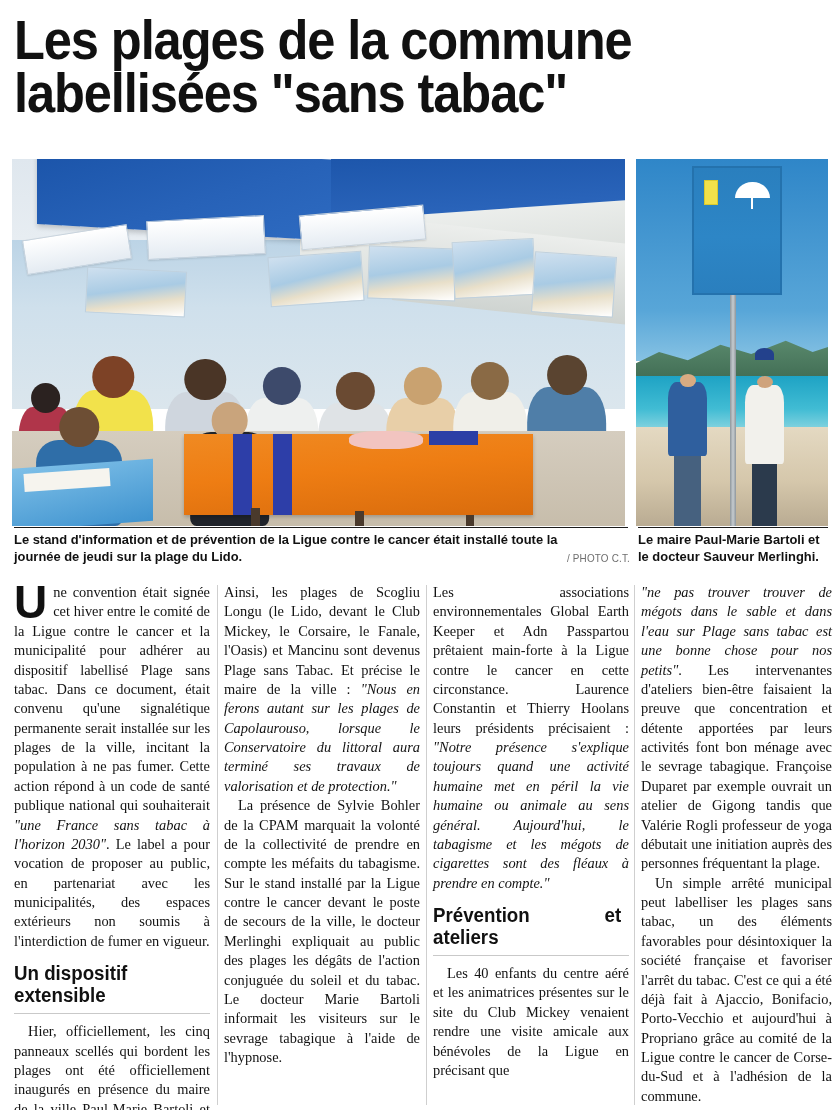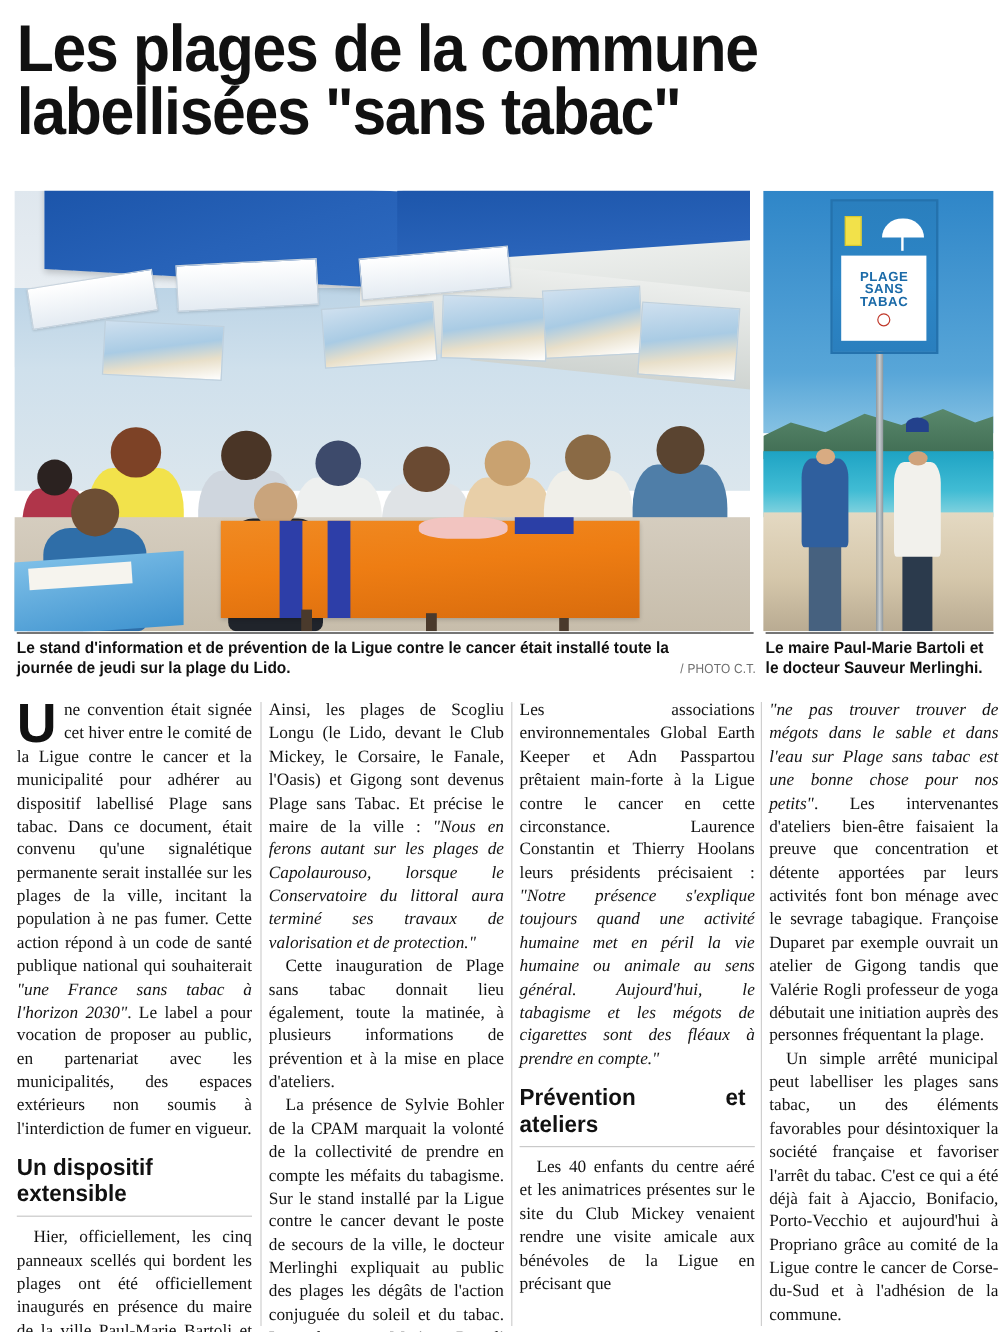--- a/index.html
+++ b/index.html
@@ -336,26 +336,20 @@
       <div class="sp-mountain"></div>
       <div class="sp-sea"></div>
       <div class="sp-sand"></div>
 
       <div class="sp-pole" style="left:49%;top:35%;width:3%;height:65%;"></div>
 
       <div class="sp-sign-board" style="left:29%;top:2%;width:45%;height:34%;">
         <div class="sp-umbrella" style="left:48%;top:11%;width:40%;height:13%;"></div>
         <div style="position:absolute;left:66%;top:22%;width:2.5%;height:11%;background:#ffffff;"></div>
         <div style="position:absolute;left:12%;top:9%;width:14%;height:19%;background:#f2e14a;border:1px solid #d9c92f;"></div>
-        <div class="sp-sign-inner" style="left:9%;top:36%;width:82%;height:57%;">
-          <div class="sp-sign-text">PLAGE</div>
-          <div class="sp-sign-text">SANS</div>
-          <div class="sp-sign-text">TABAC</div>
-          <div style="width:9px;height:9px;border:1.5px solid #c0392b;border-radius:50%;margin-top:3px;"></div>
-        </div>
       </div>
 
       <div class="sp-person" style="left:16%;width:22%;height:48%;">
         <div style="position:absolute;bottom:0;left:18%;width:64%;height:44%;background:#46617f;"></div>
         <div style="position:absolute;bottom:40%;left:4%;width:92%;height:42%;background:#2f5f9e;border-radius:22% 22% 6% 6%;"></div>
         <div style="position:absolute;bottom:79%;left:31%;width:38%;padding-top:30%;background:#d8ab82;border-radius:50%;"></div>
       </div>
 
       <div class="sp-person" style="left:56%;width:22%;height:47%;">
         <div style="position:absolute;bottom:0;left:20%;width:60%;height:40%;background:#2b3a4c;"></div>
@@ -387,23 +381,22 @@
     <div>Un dispositif</div>
     <div>extensible</div>
   </div>
   <div class="subhead-rule"></div>
 
   <p>Hier, officiellement, les cinq panneaux scellés qui bordent les plages ont été officiellement inaugurés en présence du maire de la ville Paul-Marie Bartoli et du président de la Ligue de Corse-du-Sud, le docteur Sauveur Merlinghi.</p>
 </div>
 
 <div class="col" id="col2">
   <p class="noindent">
-    <span>Ainsi, les plages de Scogliu Longu (le Lido, devant le Club Mickey, le Corsaire, le Fanale, l'Oasis) et Gigong sont devenus Plage sans Tabac. Et précise le maire de la ville : </span><i>"Nous en ferons autant sur les plages de Capolaurouso, lorsque le Conservatoire du littoral aura terminé ses travaux de valorisation et de protection."</i>
+    <span>Ainsi, les plages de Scogliu Longu (le Lido, devant le Club Mickey, le Corsaire, le Fanale, l'Oasis) et Mancinu sont devenus Plage sans Tabac. Et précise le maire de la ville : </span><i>"Nous en ferons autant sur les plages de Capolaurouso, lorsque le Conservatoire du littoral aura terminé ses travaux de valorisation et de protection."</i>
   </p>
-  <p>Cette inauguration de Plage sans tabac donnait lieu également, toute la matinée, à plusieurs informations de prévention et à la mise en place d'ateliers.</p>
   <p>La présence de Sylvie Bohler de la CPAM marquait la volonté de la collectivité de prendre en compte les méfaits du tabagisme. Sur le stand installé par la Ligue contre le cancer devant le poste de secours de la ville, le docteur Merlinghi expliquait au public des plages les dégâts de l'action conjuguée du soleil et du tabac. Le docteur Marie Bartoli informait les visiteurs sur le sevrage tabagique à l'aide de l'hypnose.</p>
 </div>
 
 <div class="col" id="col3">
   <p class="noindent">
     <span>Les associations environnementales Global Earth Keeper et Adn Passpartou prêtaient main-forte à la Ligue contre le cancer en cette circonstance. Laurence Constantin et Thierry Hoolans leurs présidents précisaient : </span><i>"Notre présence s'explique toujours quand une activité humaine met en péril la vie humaine ou animale au sens général. Aujourd'hui, le tabagisme et les mégots de cigarettes sont des fléaux à prendre en compte."</i>
   </p>
 
   <div class="subhead">
     <div>Prévention et ateliers</div>

